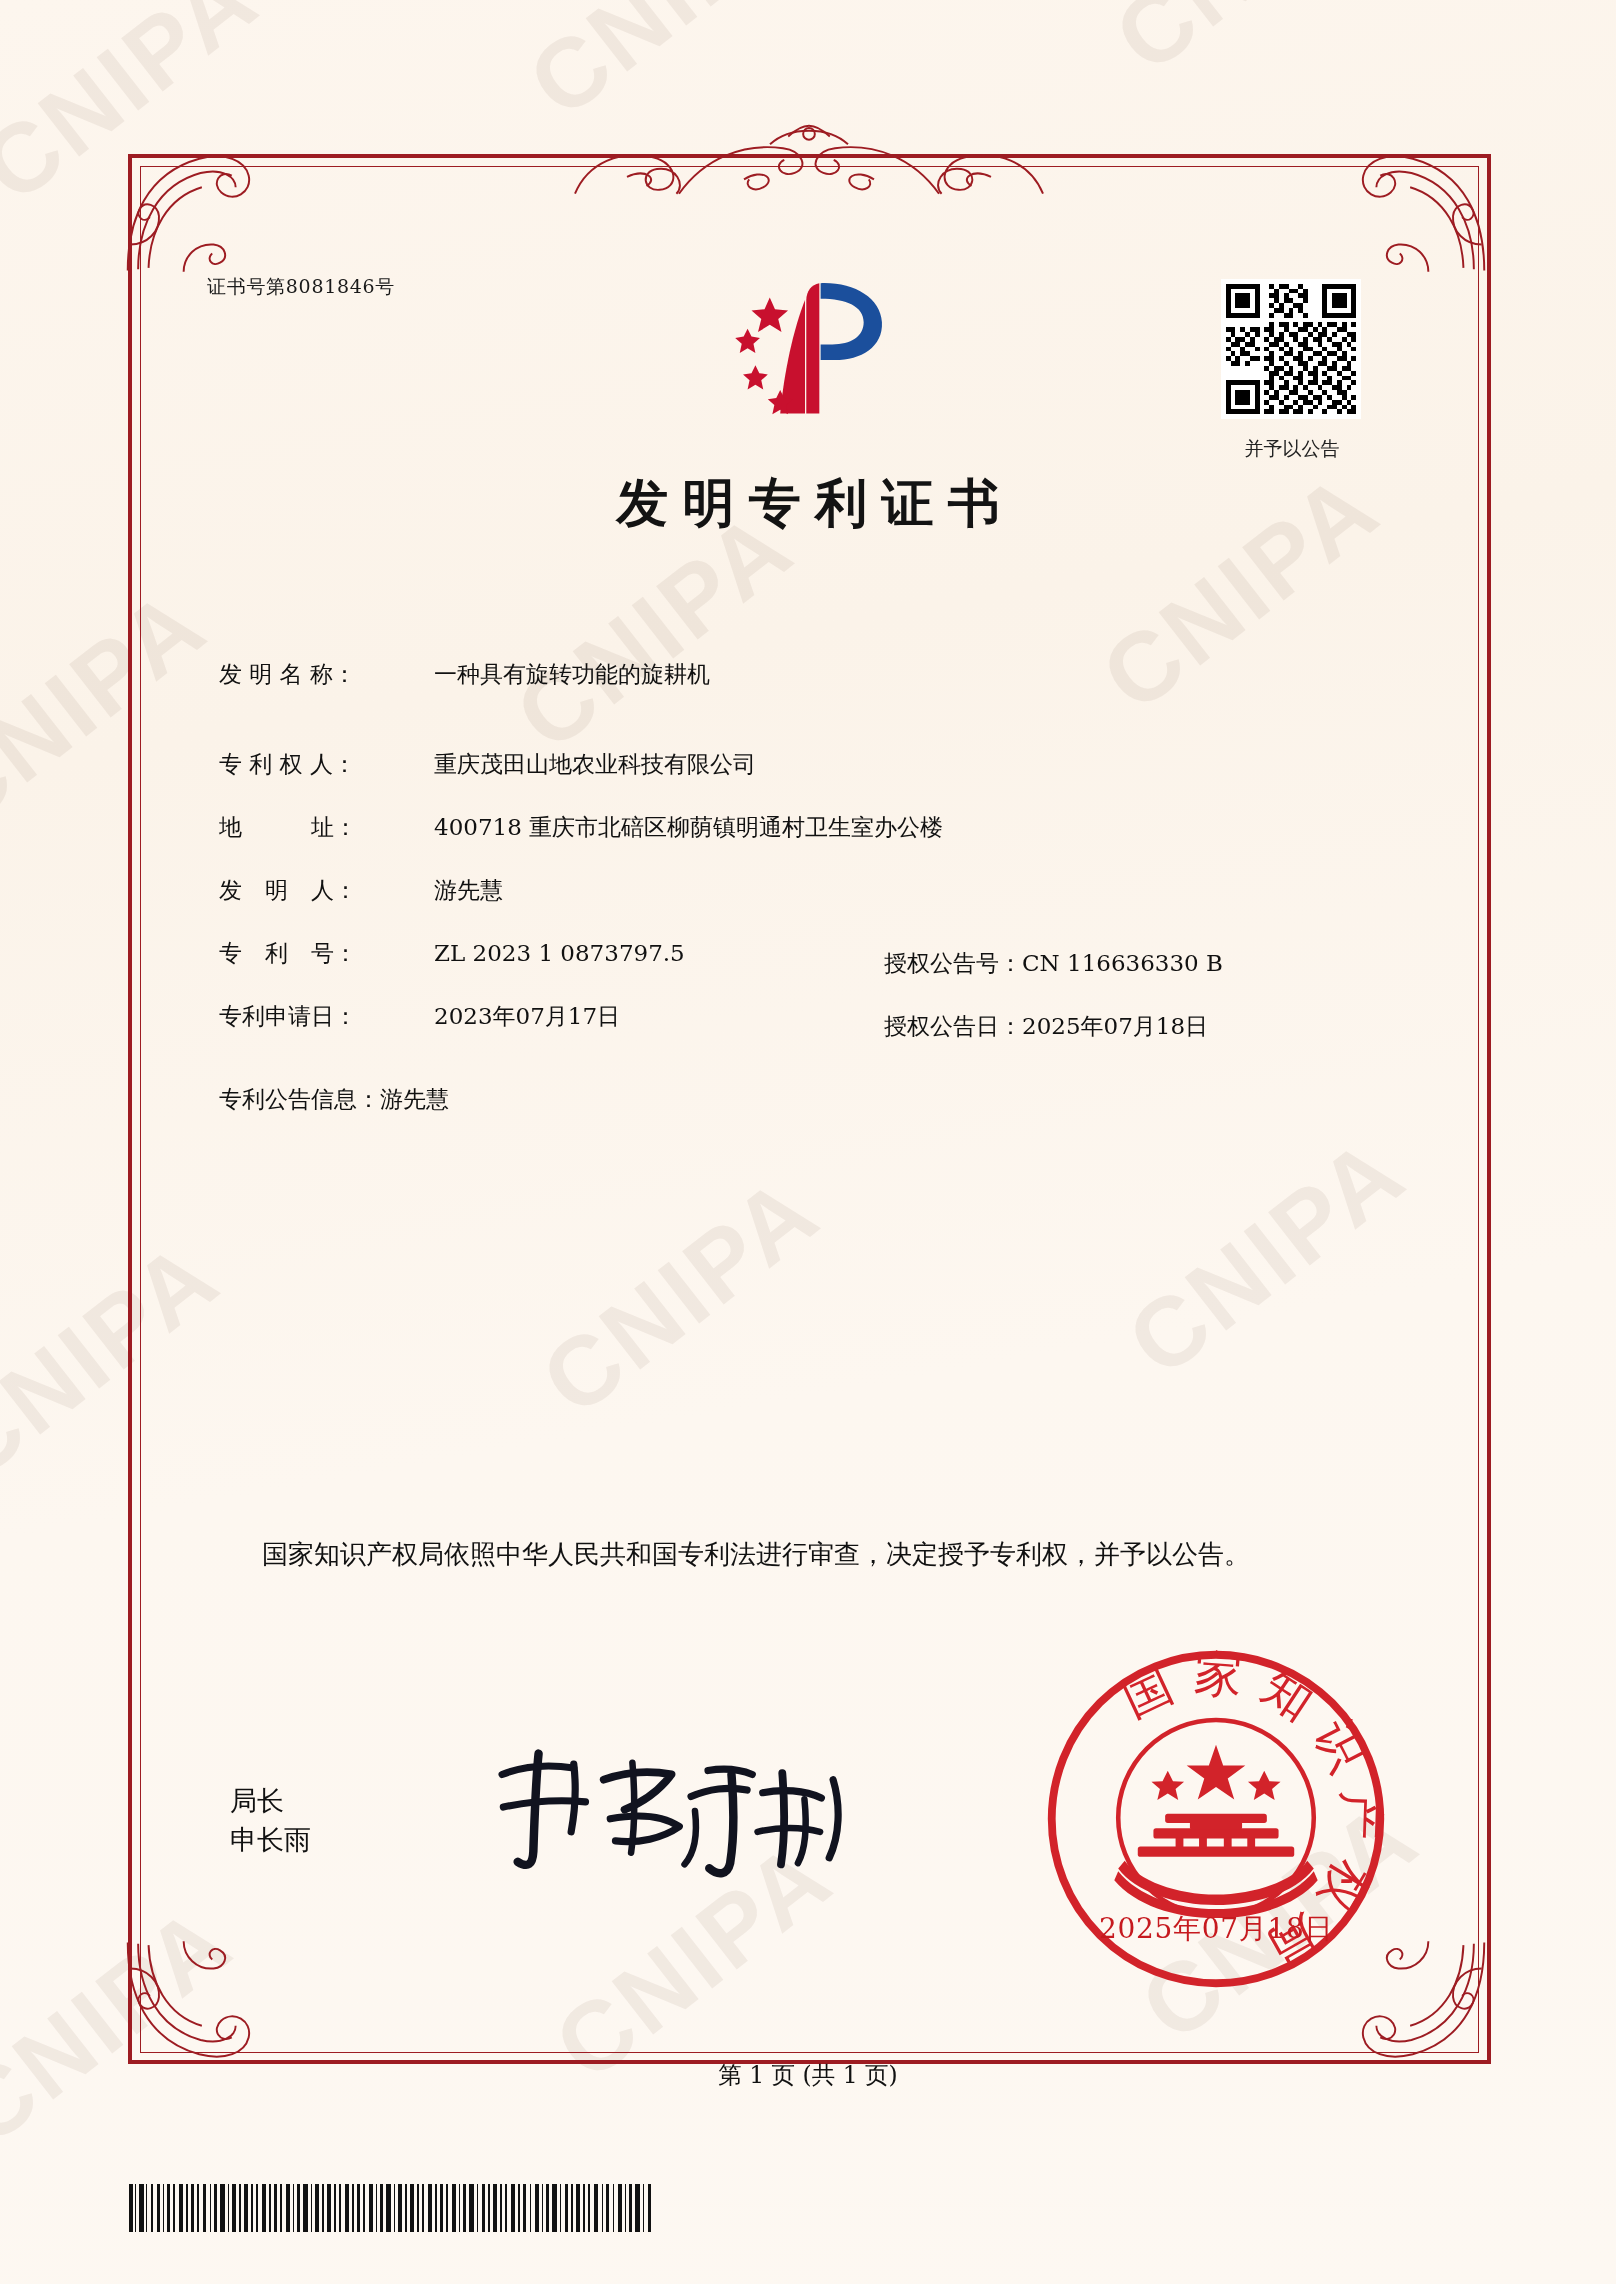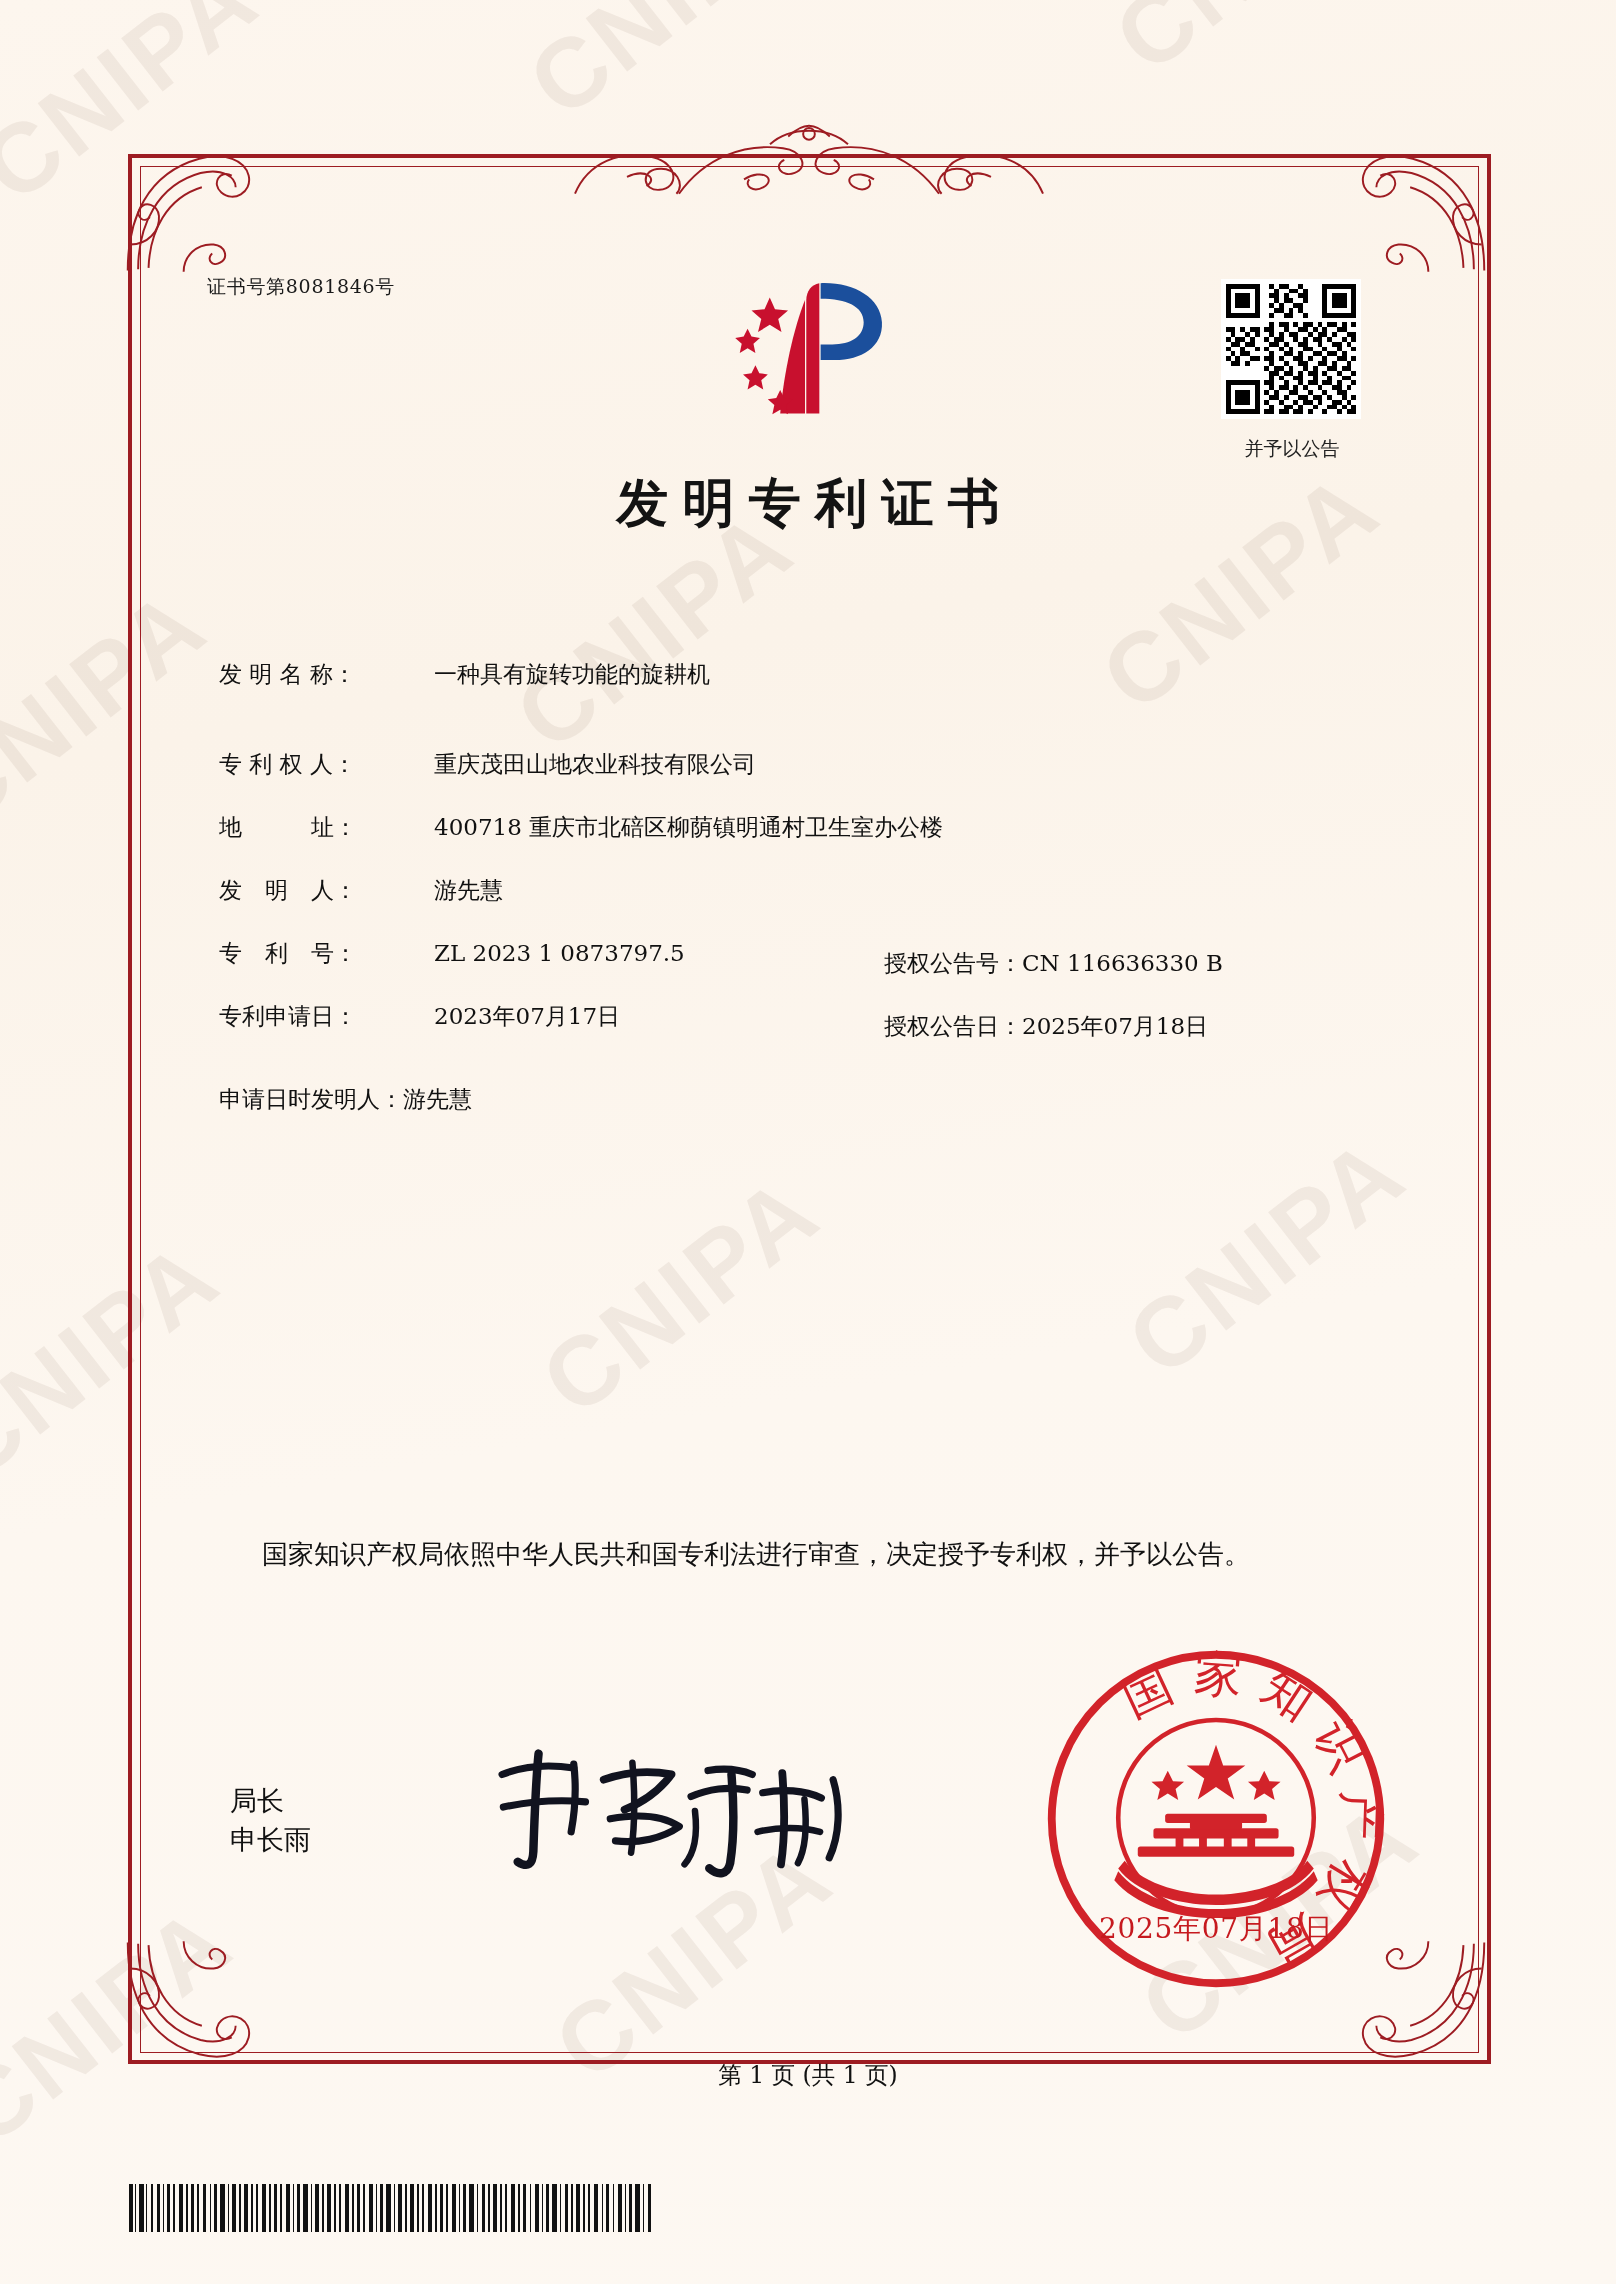--- a/index.html
+++ b/index.html
@@ -564,21 +564,21 @@
       <span class="label w5">专利申请日：</span><span class="value">2023年07月17日</span>
       <span class="col2">
         <span class="label">授权公告日：</span><span class="value">2025年07月18日</span>
       </span>
     </div>
 
 
     <div style="height:19.6px"></div>
 
     <div class="row">
-      <span class="label">申请日时发明人：</span><span class="value">游先慧</span>
+      <span class="label">专利公告信息：</span><span class="value">游先慧</span>
     </div>
   </div>
 
   <div class="statement">
     <p class="indent">国家知识产权局依照中华人民共和国专利法进行审查，决定授予专利权，并予以公告。</p>
   </div>
 
   <div class="sig-label">
     <div>局长</div>
     <div>申长雨</div>

